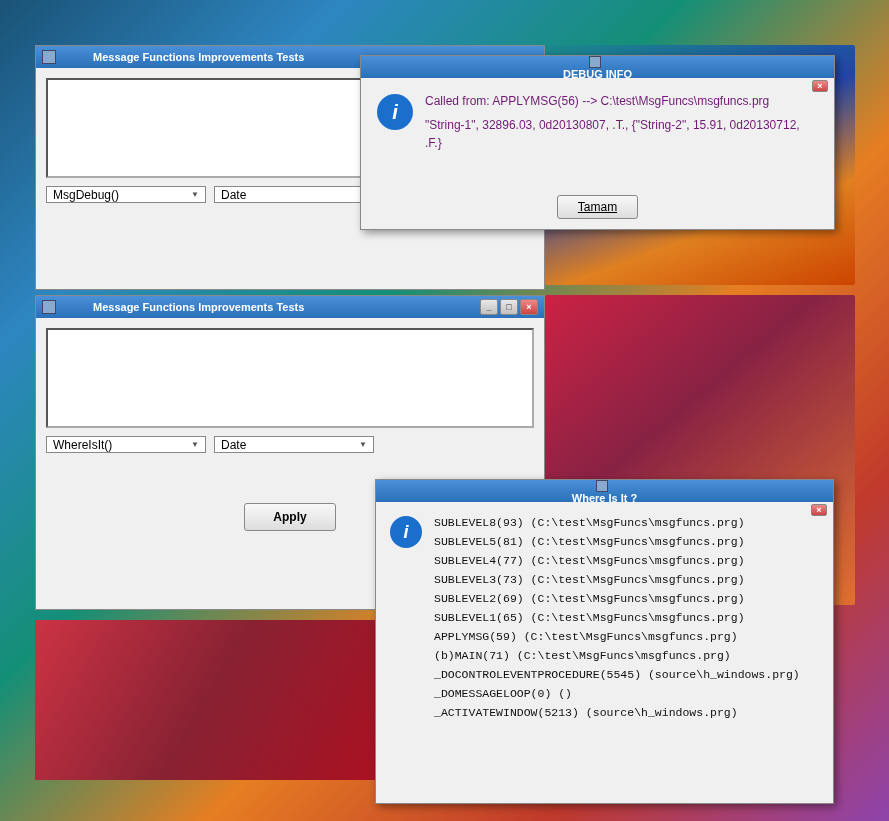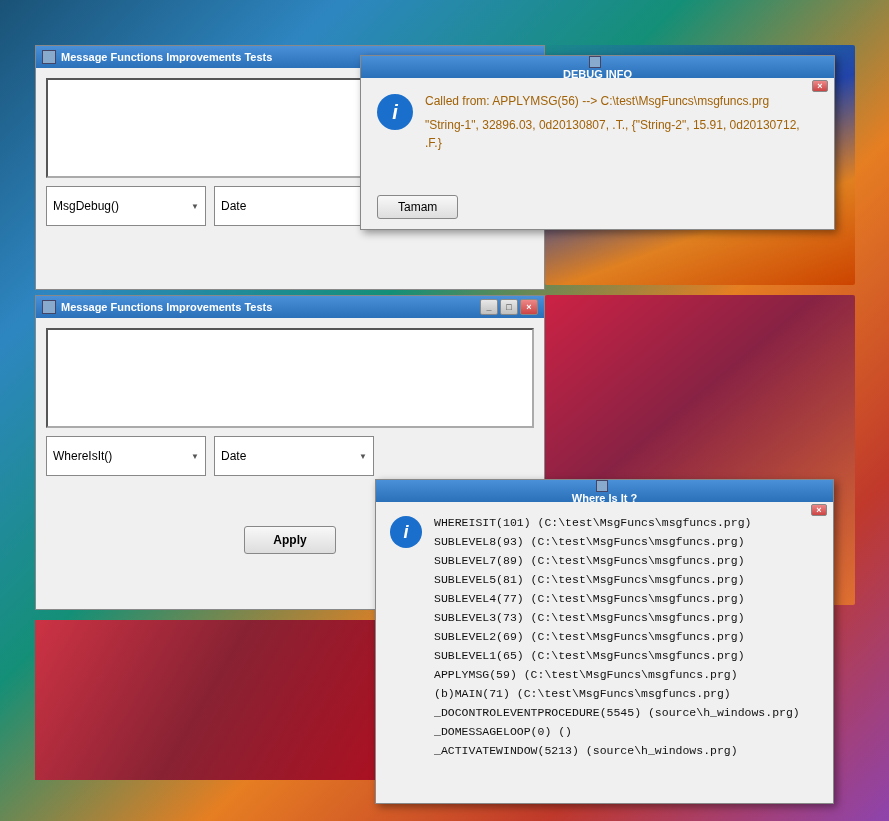--- a/index.html
+++ b/index.html
@@ -51,20 +51,21 @@
       height: 14px;
       background: #88aacc;
       border: 1px solid #446;
       margin-right: 5px;
       display: inline-block;
       flex-shrink: 0;
     }
 
     .window-titlebar .title-text {
       flex: 1;
+      margin-left: 32px;
     }
 
     .window-controls {
       display: flex;
       gap: 2px;
     }
 
     .win-btn {
       width: 18px;
       height: 16px;
@@ -98,21 +99,21 @@
     }
 
     .controls-row {
       display: flex;
       gap: 8px;
       align-items: center;
       margin-top: 8px;
     }
 
     .dropdown-ctrl {
-      height: 40px;
+      height: 17px;
       padding: 2px 6px;
       background: white;
       border: 1px solid #888;
       font-size: 12px;
       display: flex;
       align-items: center;
       justify-content: space-between;
       min-width: 160px;
     }
 
@@ -196,28 +197,29 @@
       font-size: 20px;
       font-weight: bold;
       font-style: italic;
       flex-shrink: 0;
       margin-top: 2px;
     }
 
     .dialog-text {
       flex: 1;
       font-size: 12px;
-      color: #a16207;
+      color: #701a75;
       line-height: 1.5;
     }
 
     .dialog-footer {
       display: flex;
-      justify-content: flex-start;
+      justify-content: center;
       margin-top: 12px;
+      text-decoration: underline;
     }
 
     .btn-ok {
       background: linear-gradient(to bottom, #f8f8f8, #ddd);
       border: 1px solid #888;
       border-radius: 3px;
       padding: 4px 20px;
       font-size: 12px;
       cursor: pointer;
       min-width: 70px;
@@ -395,23 +397,21 @@
   <div class="dialog-titlebar">
     <span class="dialog-icon-small"></span>
     <span>Where Is It ?</span>
     <div class="close-x">
       <span>×</span>
     </div>
   </div>
   <div class="dialog-whereis-body">
     <div class="info-icon" style="width:32px;height:32px;font-size:18px;flex-shrink:0;margin-top:2px;">i</div>
     <div class="whereis-text" id="whereis-lines">
-        <div>WHEREISIT(101) (C:\test\MsgFuncs\msgfuncs.prg)</div>
         <div>SUBLEVEL8(93) (C:\test\MsgFuncs\msgfuncs.prg)</div>
-        <div>SUBLEVEL7(89) (C:\test\MsgFuncs\msgfuncs.prg)</div>
         <div>SUBLEVEL5(81) (C:\test\MsgFuncs\msgfuncs.prg)</div>
         <div>SUBLEVEL4(77) (C:\test\MsgFuncs\msgfuncs.prg)</div>
         <div>SUBLEVEL3(73) (C:\test\MsgFuncs\msgfuncs.prg)</div>
         <div>SUBLEVEL2(69) (C:\test\MsgFuncs\msgfuncs.prg)</div>
         <div>SUBLEVEL1(65) (C:\test\MsgFuncs\msgfuncs.prg)</div>
         <div>APPLYMSG(59) (C:\test\MsgFuncs\msgfuncs.prg)</div>
         <div>(b)MAIN(71) (C:\test\MsgFuncs\msgfuncs.prg)</div>
         <div>_DOCONTROLEVENTPROCEDURE(5545) (source\h_windows.prg)</div>
         <div>_DOMESSAGELOOP(0) ()</div>
         <div>_ACTIVATEWINDOW(5213) (source\h_windows.prg)</div>

